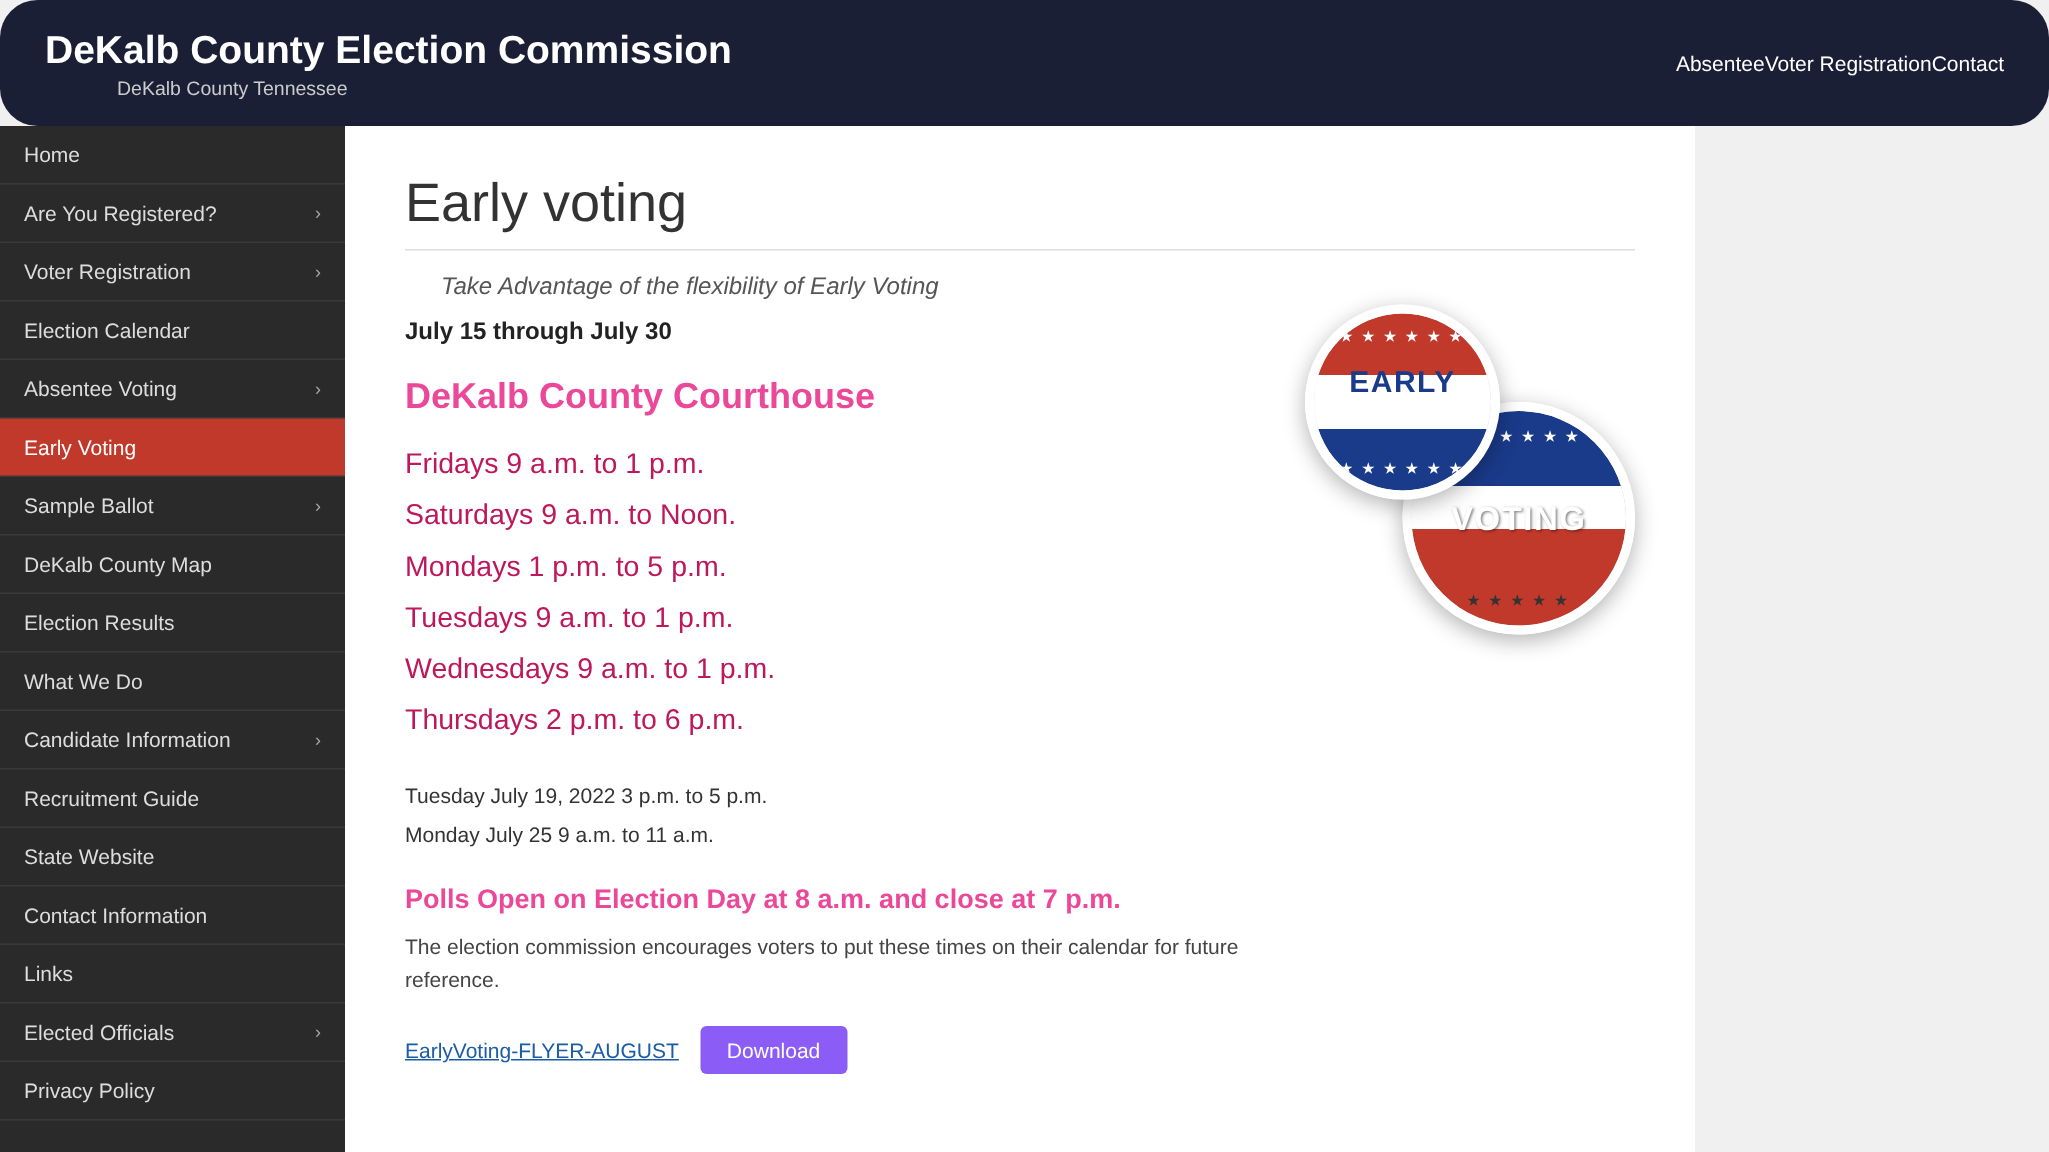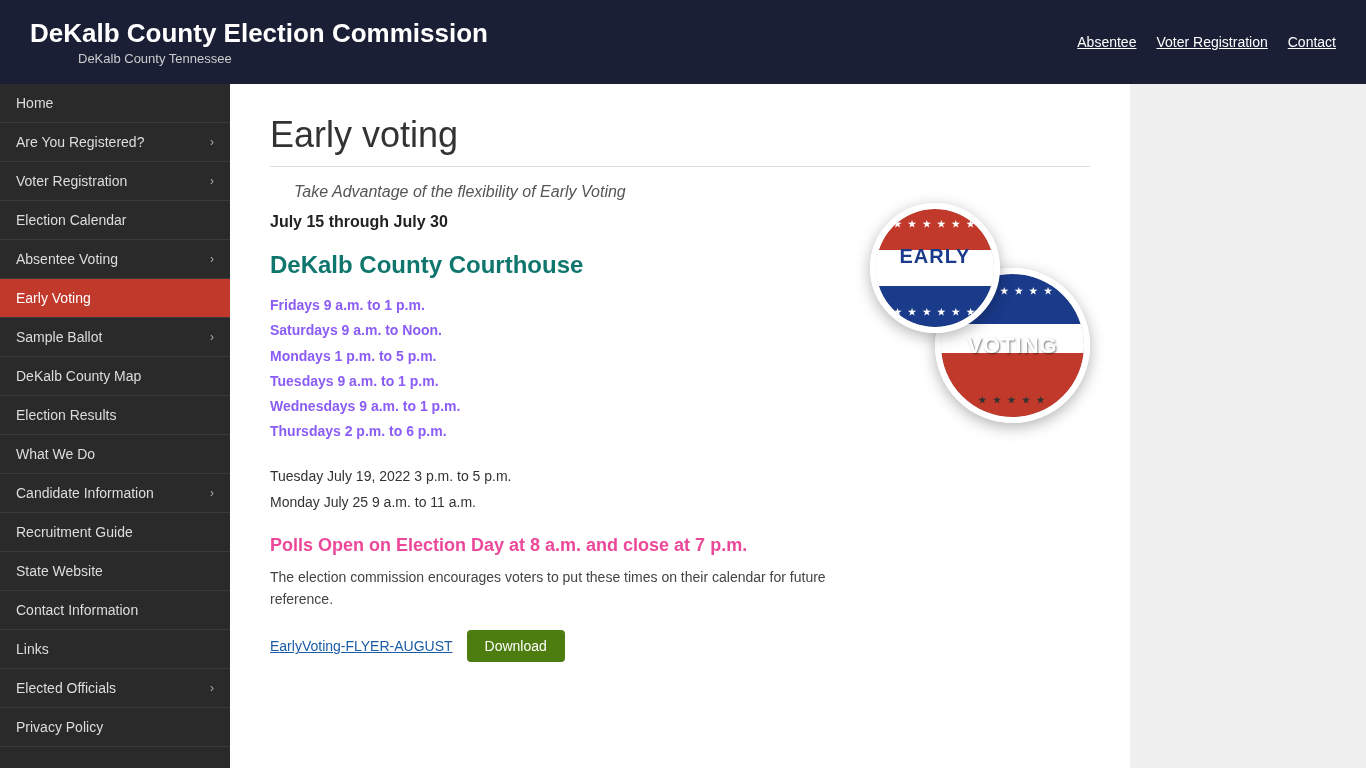--- a/index.html
+++ b/index.html
@@ -6,38 +6,37 @@
     body { font-family: 'Segoe UI', Arial, sans-serif; font-size: 15px; color: #333; background: #f0f0f0; }
 
     
     .header {
       background: #1a1f36;
       color: white;
       padding: 18px 30px;
       display: flex;
       justify-content: space-between;
       align-items: center;
+      border-radius: 25px;
     }
     .header-left .site-title {
       font-size: 26px;
       font-weight: 700;
       color: white;
       line-height: 1.2;
     }
     .header-left .site-subtitle {
       font-size: 13px;
       color: #ccc;
       margin-top: 2px;
       margin-left: 48px;
     }
     .header-right {
       display: flex;
-      gap: 20px;
-      font-size: 14px;
-      text-decoration: underline;
+      font-size: 14px;
     }
     .header-right a {
       color: white;
       text-decoration: none;
       cursor: pointer;
     }
 
     
     .page-wrapper {
       display: flex;
@@ -99,31 +98,31 @@
     .date-range {
       font-weight: 700;
       font-size: 16px;
       margin-bottom: 20px;
       color: #222;
     }
 
     .section-heading {
       font-size: 24px;
       font-weight: 700;
-      color: #0f766e;
+      color: #ec4899;
       margin-bottom: 14px;
     }
 
     .schedule-list {
       margin-bottom: 20px;
     }
     .schedule-item {
-      font-weight: 700;
-      font-size: 14px;
-      color: #8b5cf6;
+      font-weight: 400;
+      font-size: 19px;
+      color: #be185d;
       line-height: 1.8;
     }
 
     .sub-section-heading {
       font-size: 18px;
       font-weight: 700;
       color: #222;
       margin-bottom: 10px;
       margin-top: 24px;
     }
@@ -156,21 +155,21 @@
       gap: 14px;
       margin-top: 10px;
     }
     .download-link {
       color: #1a5ca5;
       text-decoration: underline;
       font-size: 14px;
       cursor: pointer;
     }
     .download-btn {
-      background: #4d7c0f;
+      background: #8b5cf6;
       color: white;
       border: none;
       border-radius: 4px;
       padding: 8px 18px;
       font-size: 14px;
       cursor: pointer;
       font-weight: 500;
     }
 
     

